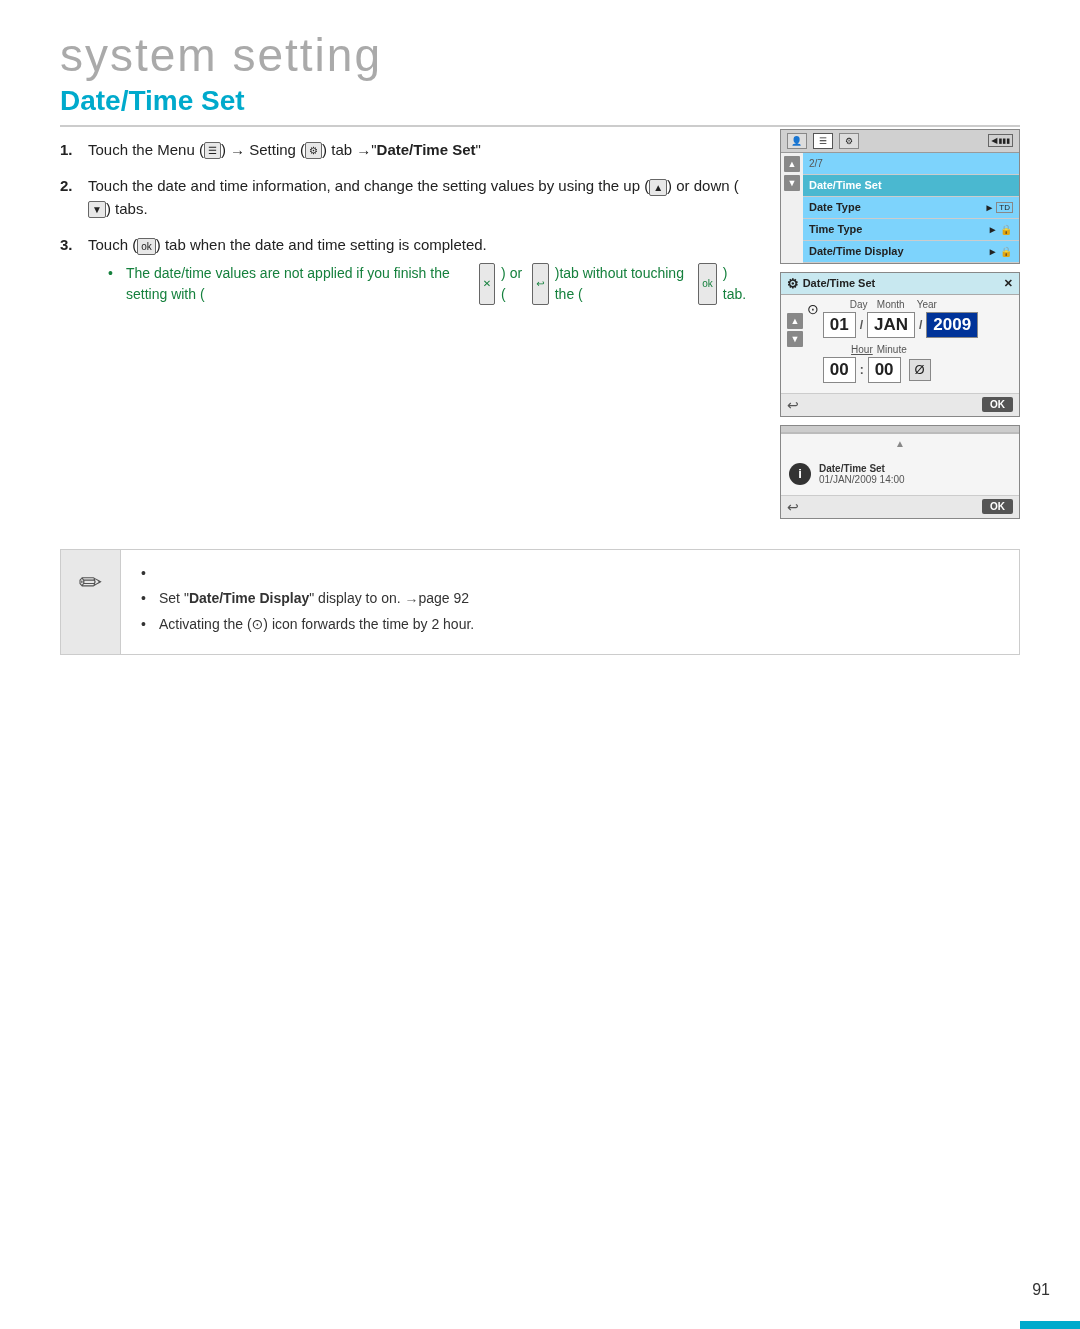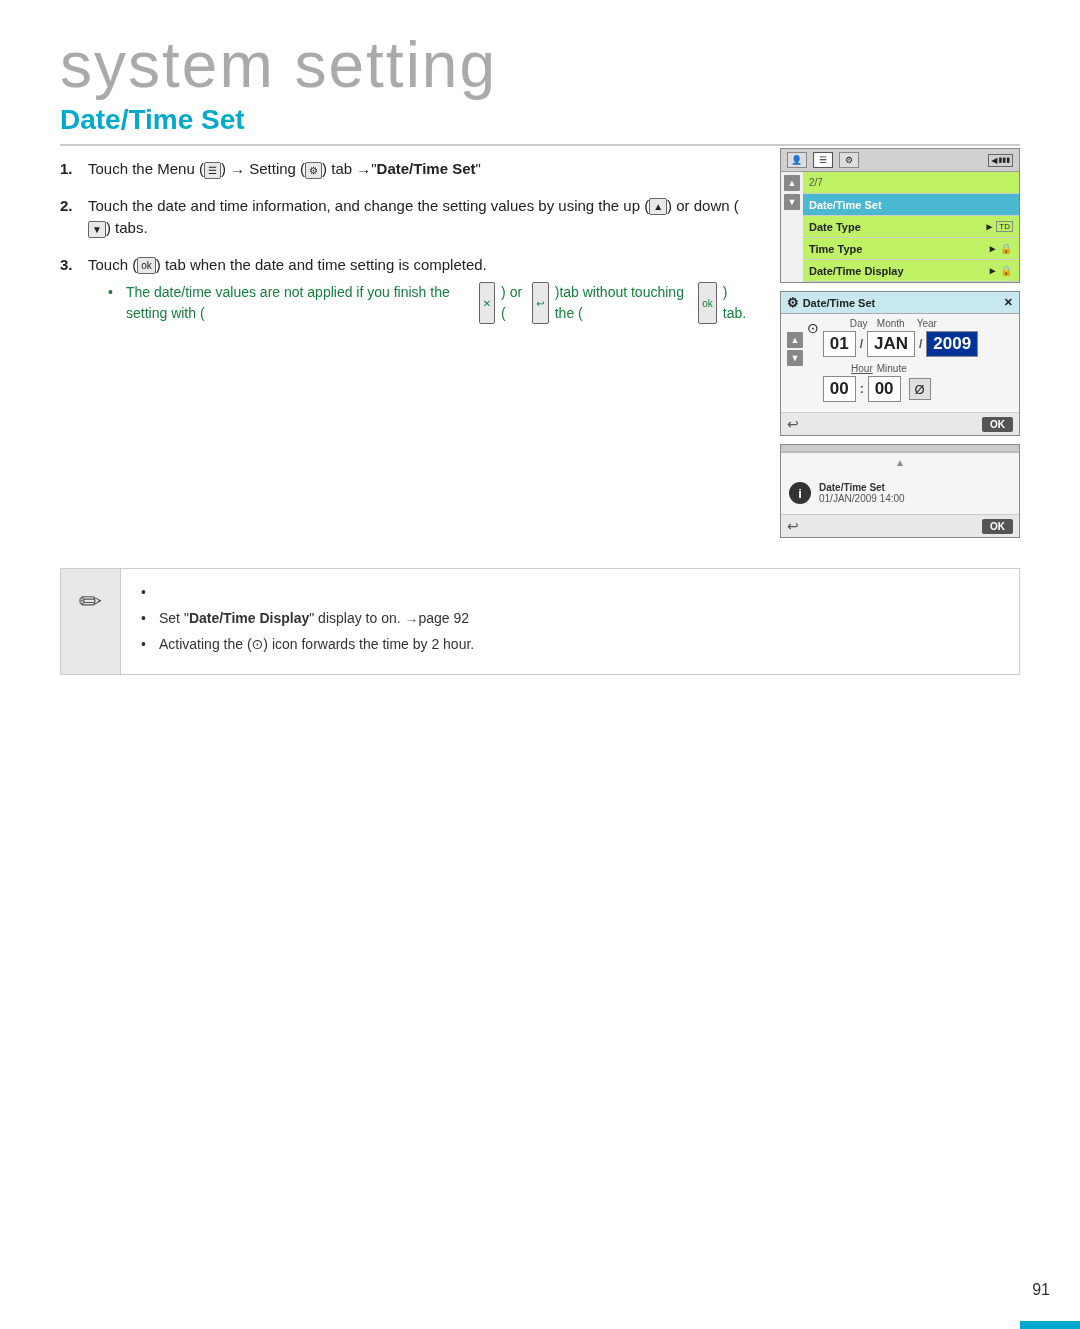--- a/index.html
+++ b/index.html
@@ -10,21 +10,21 @@
       font-family: Arial, sans-serif;
       color: #222;
       position: relative;
     }
 
     
     .page-header {
       padding: 30px 60px 0 60px;
     }
     .page-title-main {
-      font-size: 64px;
+      font-size: 46px;
       font-weight: 300;
       color: #aaa;
       letter-spacing: 2px;
       line-height: 1.1;
     }
     .page-subtitle {
       font-size: 28px;
       font-weight: bold;
       color: #00aacc;
       border-bottom: 2px solid #ccc;
@@ -130,21 +130,21 @@
       border: 1px solid #666;
       padding: 1px 2px;
     }
 
     .menu-row {
       display: flex;
       align-items: center;
       padding: 2px 6px;
       border-bottom: 1px solid #ccc;
       min-height: 22px;
-      background: #bef264;
+      background: #7dd3fc;
     }
     .menu-row.highlighted {
       background: #4ab8d0;
       color: #fff;
     }
     .menu-row-label {
       flex: 1;
       font-size: 11px;
       font-weight: bold;
     }

